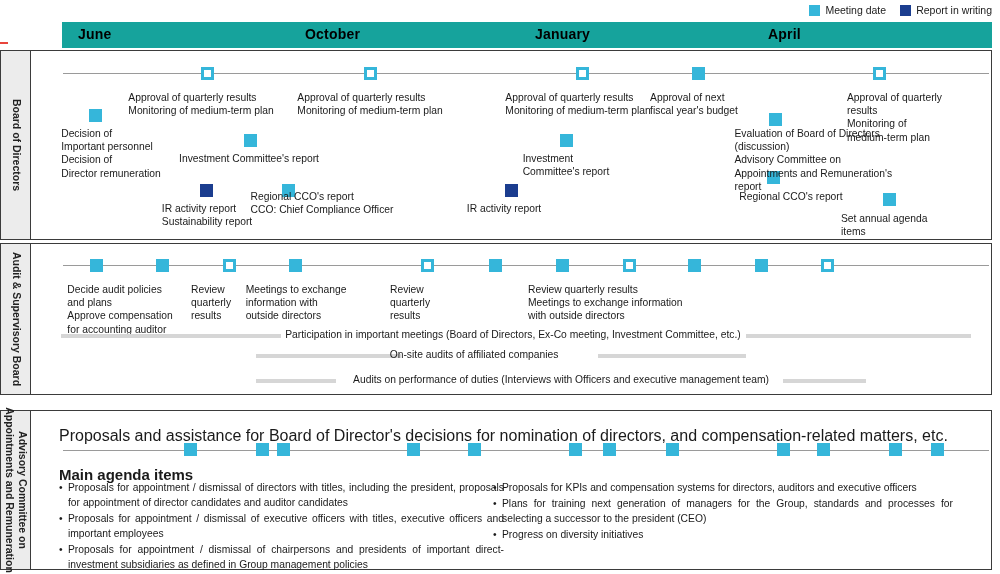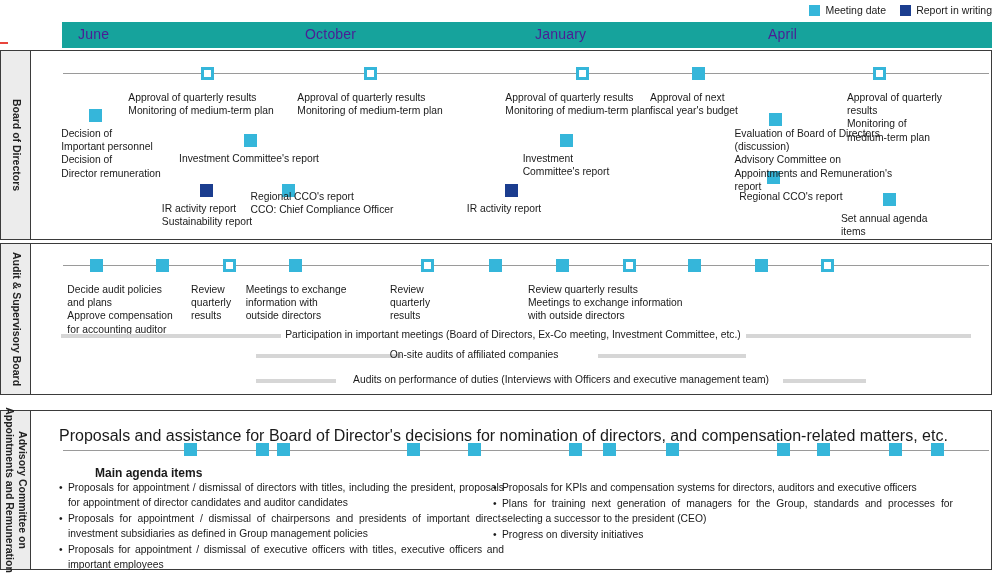--- a/index.html
+++ b/index.html
@@ -25,21 +25,21 @@
   .legend-swatch { width: 11px; height: 11px; display: inline-block; }
 
   
   .month-bar {
     position: absolute; left: 62px; top: 22px;
     width: 930px; height: 26px;
     background: #16a39c;
   }
   .month-label {
     position: absolute; top: 4px;
-    color: #4c1d95; font-size: 14px; font-weight: normal;
+    color: #000000; font-size: 14px; font-weight: bold;
     letter-spacing: .2px;
   }
 
   
   .panel {
     position: absolute;
     border: 1px solid #3b3b3b;
     background: #ffffff;
   }
   .panel-sidebar {
@@ -99,21 +99,21 @@
     transform: translateX(-50%);
   }
 
   
   .adv-intro {
     position: absolute; left: 28px; top: 16px;
     font-size: 16px; color: #1a1a1a;
   }
   .adv-heading {
     position: absolute; left: 28px; top: 55px;
-    font-size: 12px; font-weight: bold; color: #1a1a1a; margin-left: 36px;
+    font-size: 15px; font-weight: bold; color: #1a1a1a;
   }
   .adv-col {
     position: absolute; top: 70px;
     font-size: 10.3px; color: #1a1a1a; line-height: 1.45;
   }
   .adv-col ul { margin: 0; padding: 0; list-style: none; }
   .adv-col li {
     position: relative; padding-left: 9px; margin-bottom: 1px;
     text-align: justify;
   }
@@ -256,22 +256,22 @@
           <div>Advisory Committee on</div>
           <div>Appointments and Remuneration</div>
         </div>
     </div>
     <div class="panel-body" id="body-2">
       <div class="adv-intro">Proposals and assistance for Board of Director's decisions for nomination of directors, and compensation-related matters, etc.</div>
       <div class="adv-heading">Main agenda items</div>
       <div class="adv-col" style="left:28px; width:445px;">
           <ul id="adv-left">
             <li>Proposals for appointment / dismissal of directors with titles, including the president, proposals for appointment of director candidates and auditor candidates</li>
+            <li>Proposals for appointment / dismissal of executive officers with titles, executive officers and important employees</li>
             <li>Proposals for appointment / dismissal of chairpersons and presidents of important direct-investment subsidiaries as defined in Group management policies</li>
-            <li>Proposals for appointment / dismissal of executive officers with titles, executive officers and important employees</li>
           </ul>
         </div>
       <div class="adv-col" style="left:462px; width:460px;">
           <ul id="adv-right">
             <li>Proposals for KPIs and compensation systems for directors, auditors and executive officers</li>
             <li>Plans for training next generation of managers for the Group, standards and processes for selecting a successor to the president (CEO)</li>
             <li>Progress on diversity initiatives</li>
           </ul>
         </div>
     <div class="axis" style="left: 32px; width: 926px; top: 39px;"></div>

